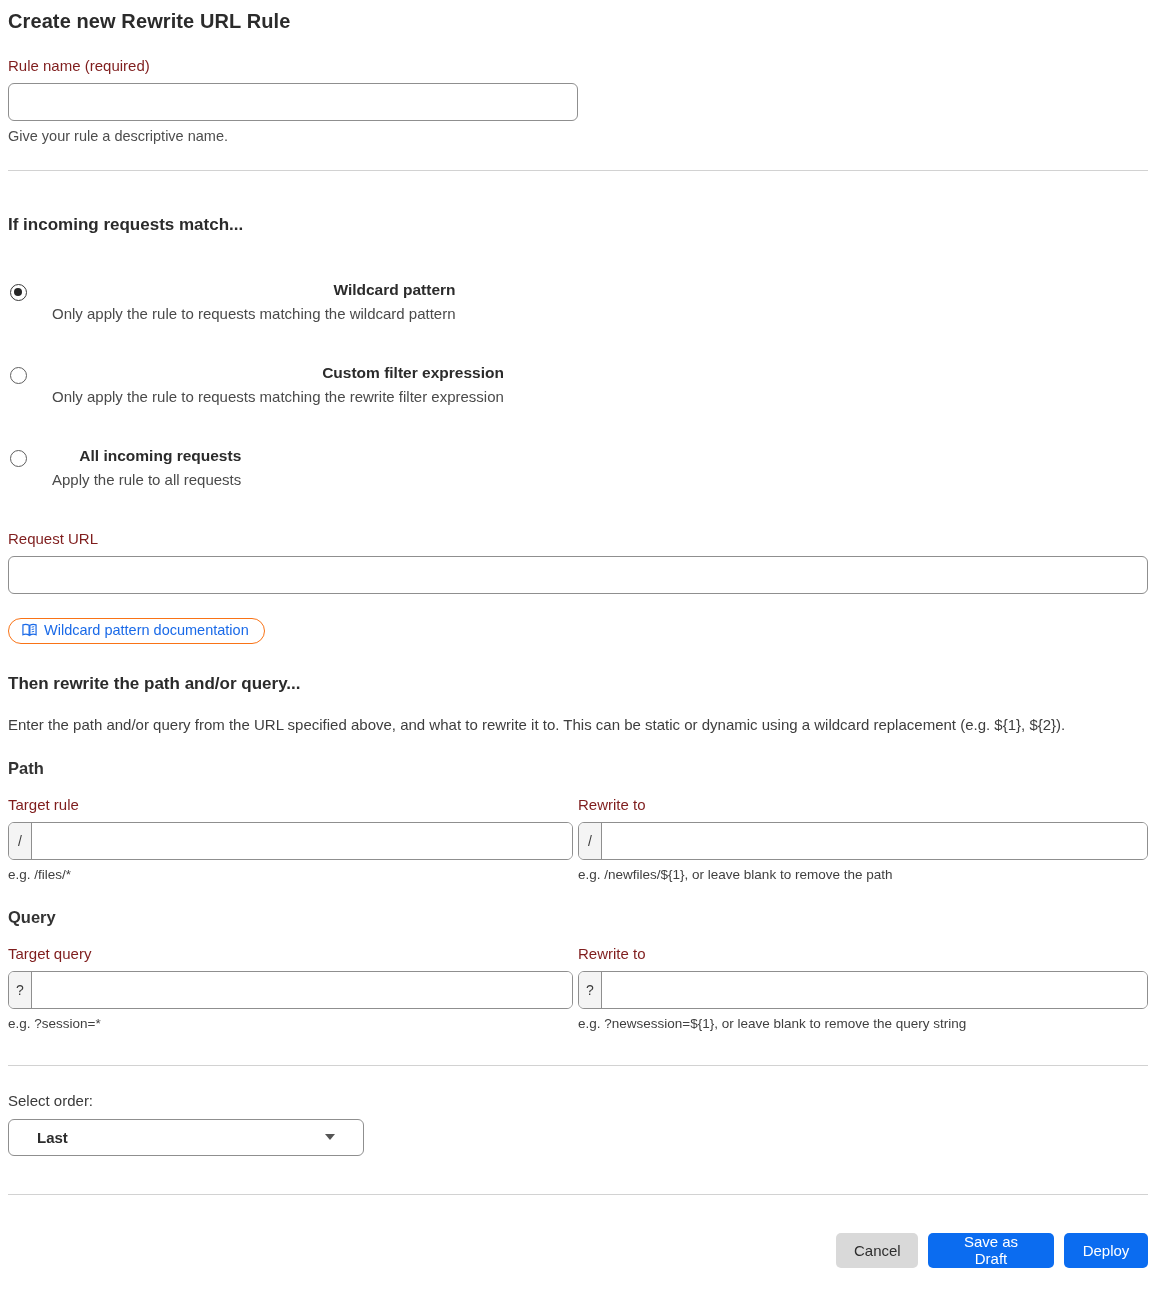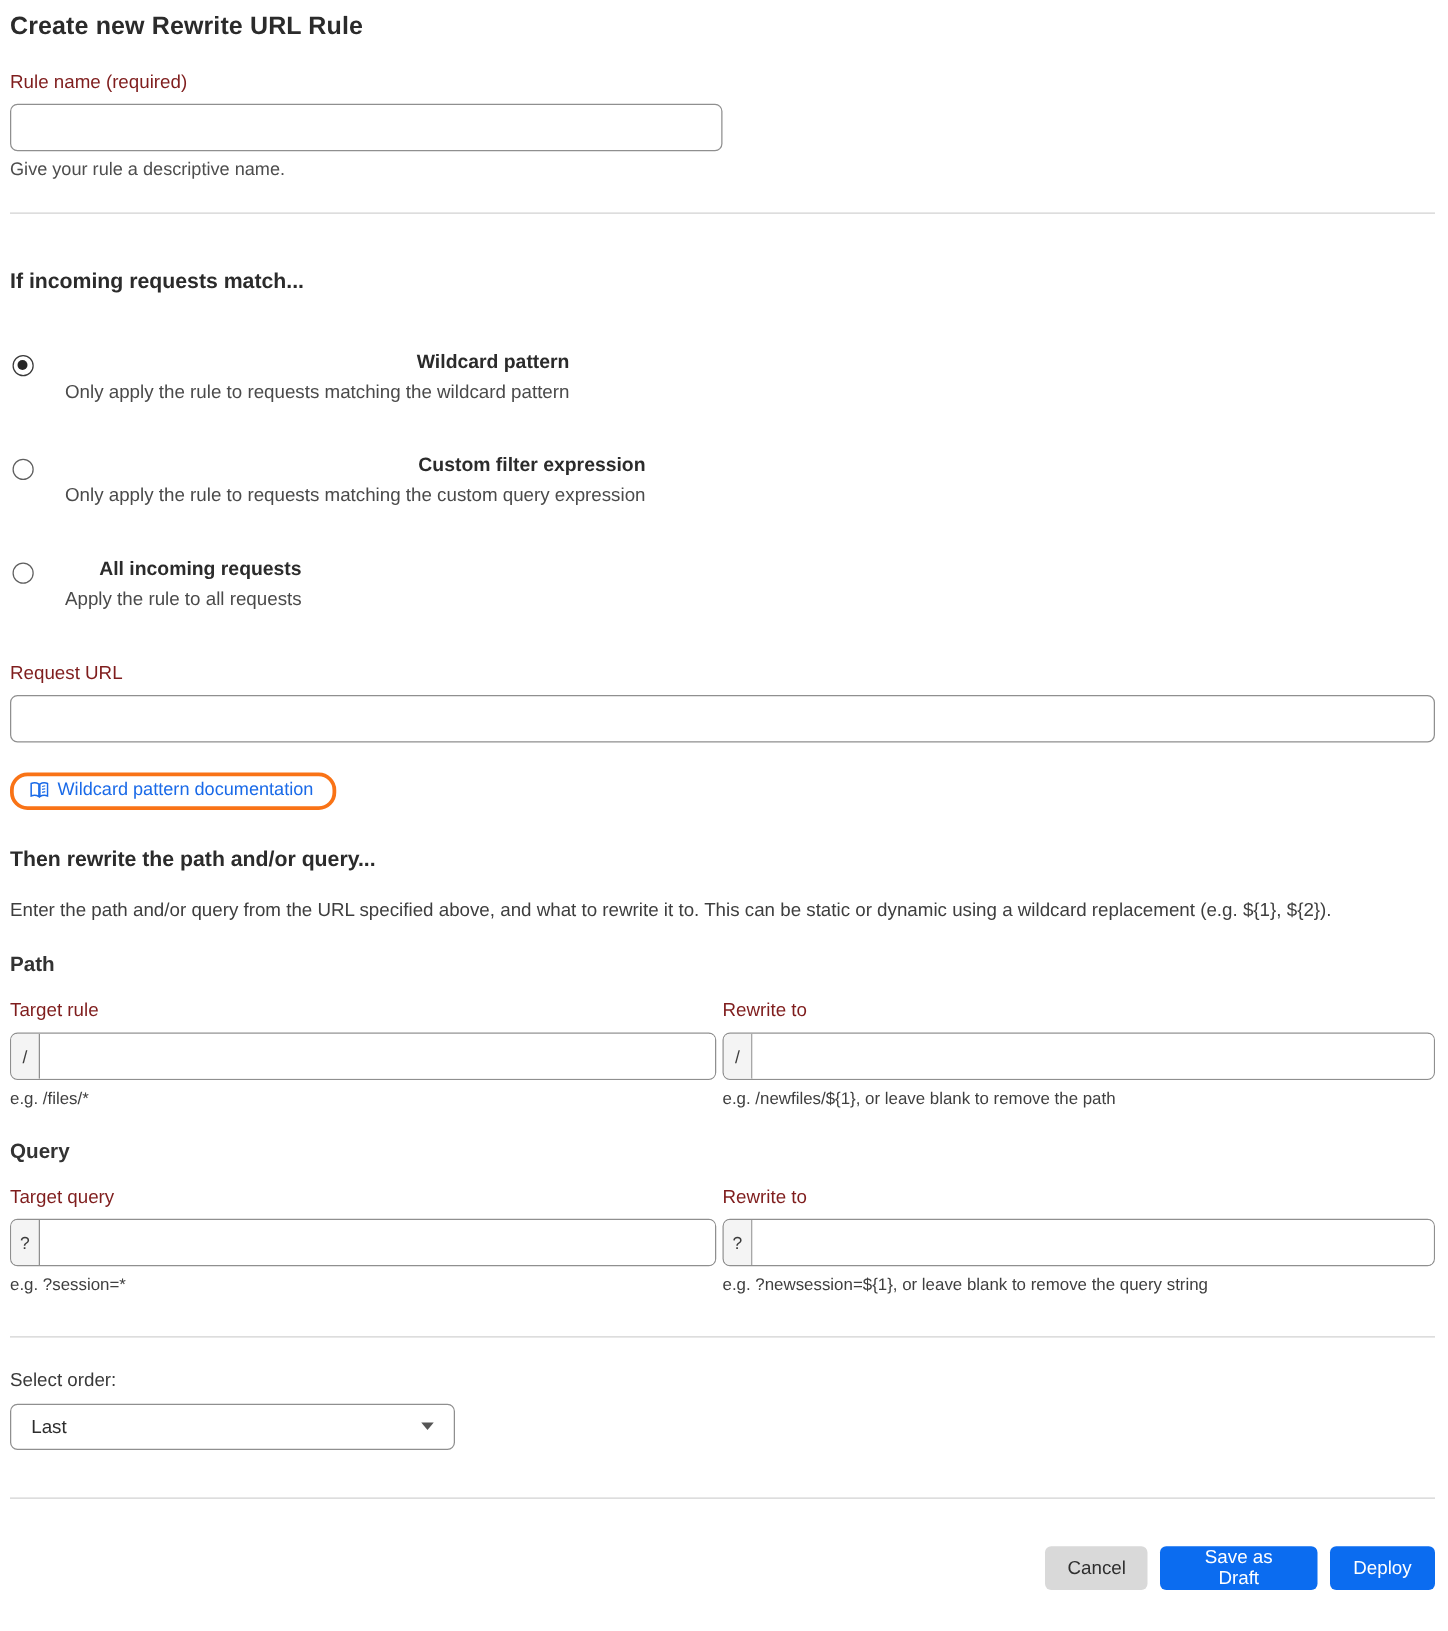--- a/index.html
+++ b/index.html
@@ -100,21 +100,21 @@
   }
 
   
   .request-url-block { margin-top: 14px; }
 
   .doc-button {
     margin-top: 24px;
     display: inline-flex;
     align-items: center;
     gap: 7px;
-    border: 3px solid #f97316;
+    border: 1px solid #f97316;
     border-radius: 14px;
     background: #fff;
     color: #1a6ae8;
     font-size: 14.5px;
     font-family: "Liberation Sans", sans-serif;
     padding: 4px 15px 5px 13px;
     cursor: pointer;
     line-height: 1;
   }
   .doc-button svg { display: block; }
@@ -182,23 +182,24 @@
   }
   .select-box {
     margin-top: 10px;
     width: 356px;
     height: 37px;
     border: 1px solid #8f8f8f;
     border-radius: 6px;
     display: flex;
     align-items: center;
     justify-content: space-between;
-    padding: 0 16px;
+    padding: 0 28px;
     cursor: pointer;
     background: #fff;
+    font-weight: bold;
   }
   .select-value { font-size: 15px; color: #2d2d2d; }
   .select-caret {
     width: 0; height: 0;
     border-left: 5px solid transparent;
     border-right: 5px solid transparent;
     border-top: 6px solid #555;
   }
 
   
@@ -251,21 +252,21 @@
       <span class="radio-texts">
         <div class="radio-label">Wildcard pattern</div>
         <div class="radio-desc">Only apply the rule to requests matching the wildcard pattern</div>
       </span>
     </div>
 
     <div class="radio-option">
       <span class="radio-circle"></span>
       <span class="radio-texts">
         <div class="radio-label">Custom filter expression</div>
-        <div class="radio-desc">Only apply the rule to requests matching the custom query expression</div>
+        <div class="radio-desc">Only apply the rule to requests matching the rewrite filter expression</div>
       </span>
     </div>
 
     <div class="radio-option">
       <span class="radio-circle"></span>
       <span class="radio-texts">
         <div class="radio-label">All incoming requests</div>
         <div class="radio-desc">Apply the rule to all requests</div>
       </span>
     </div>

